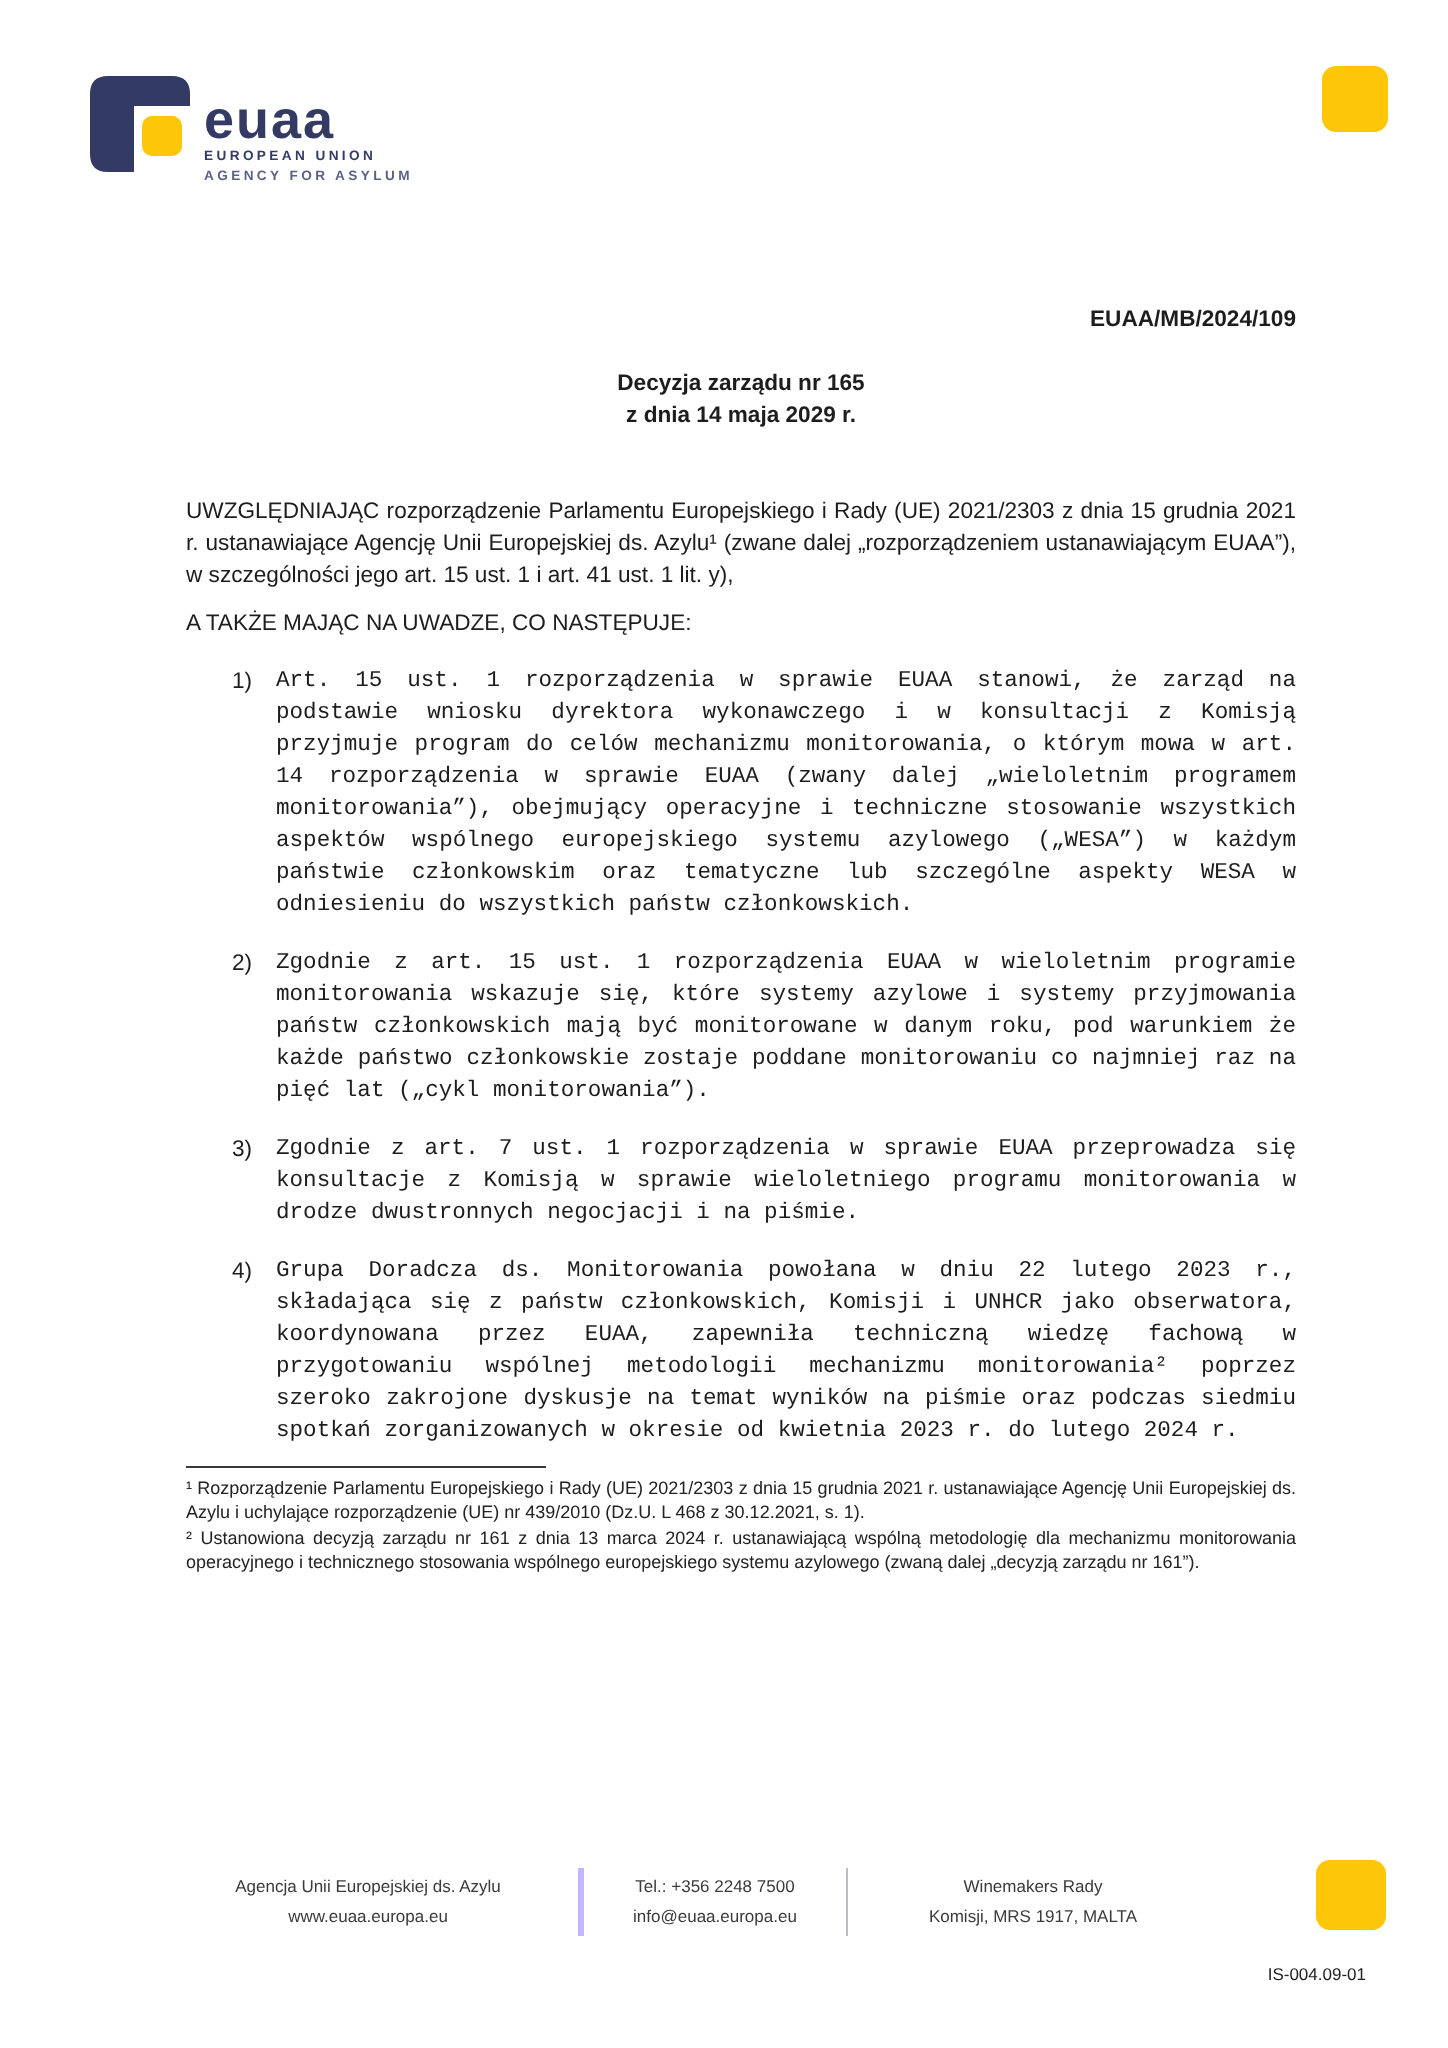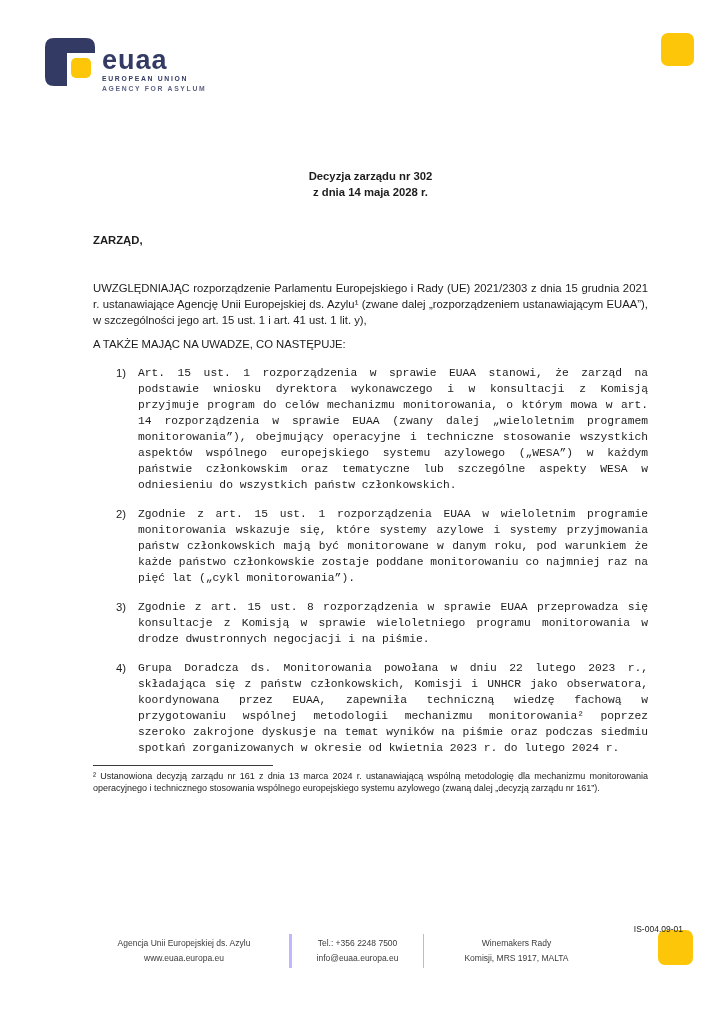--- a/index.html
+++ b/index.html
@@ -52,21 +52,21 @@
   
   .footer {
     position:absolute; left:71px; top:934px; width:530px;
     display:flex; font-size:8.5px; line-height:15px;
     color:#3a3a3a; text-align:center;
   }
   .footer-col { padding:2px 6px; }
   .footer-col.c1 { width:210px; }
   .footer-col.c2 { width:135px; border-left:3px solid #c4b5fd; border-right:1px solid #b9bec6; }
   .footer-col.c3 { width:185px; }
-  .doc-code { position:absolute; right:33px; top:924px; font-size:8.5px; color:#222;margin-left:32px; }
+  .doc-code { position:absolute; right:33px; top:982px; font-size:8.5px; color:#222;margin-left:32px; }
 </style>
 </head>
 <body>
 
 <div class="page">
 
   <div class="logo">
     <svg class="logo-mark" viewBox="0 0 50 48" xmlns="http://www.w3.org/2000/svg" aria-hidden="true">
       <path fill="#333A63" d="M9 0 H41 Q50 0 50 9 V15 H22 V48 H9 Q0 48 0 39 V9 Q0 0 9 0 Z"></path>
       <rect x="26" y="20" width="20" height="20" rx="5" fill="#FDC608"></rect>
@@ -76,55 +76,56 @@
       <div class="logo-sub">EUROPEAN UNION</div>
       <div class="logo-sub second">AGENCY FOR ASYLUM</div>
     </div>
   </div>
 
   <div class="corner-square top"></div>
   <div class="corner-square bottom"></div>
 
   <div class="content">
 
+    <div class="ref">EUAA/MB/2024/109</div>
 
     <div class="title-block">
-      <div class="title-line">Decyzja zarządu nr 302</div>
-      <div class="title-line">z dnia 14 maja 2028 r.</div>
+      <div class="title-line">Decyzja zarządu nr 165</div>
+      <div class="title-line">z dnia 14 maja 2029 r.</div>
     </div>
 
 
-    <div class="opening">ZARZĄD,</div>
 
     <p class="having">UWZGLĘDNIAJĄC rozporządzenie Parlamentu Europejskiego i Rady (UE) 2021/2303 z dnia 15 grudnia 2021 r. ustanawiające Agencję Unii Europejskiej ds. Azylu¹ (zwane dalej „rozporządzeniem ustanawiającym EUAA”), w szczególności jego art. 15 ust. 1 i art. 41 ust. 1 lit. y),</p>
 
     <p class="whereas-intro">A TAKŻE MAJĄC NA UWADZE, CO NASTĘPUJE:</p>
 
     <div class="whereas-list">
       <div class="list-item">
         <span class="num">1)</span>
         <span class="txt">Art. 15 ust. 1 rozporządzenia w sprawie EUAA stanowi, że zarząd na podstawie wniosku dyrektora wykonawczego i w konsultacji z Komisją przyjmuje program do celów mechanizmu monitorowania, o którym mowa w art. 14 rozporządzenia w sprawie EUAA (zwany dalej „wieloletnim programem monitorowania”), obejmujący operacyjne i techniczne stosowanie wszystkich aspektów wspólnego europejskiego systemu azylowego („WESA”) w każdym państwie członkowskim oraz tematyczne lub szczególne aspekty WESA w odniesieniu do wszystkich państw członkowskich.</span>
       </div>
       <div class="list-item">
         <span class="num">2)</span>
         <span class="txt">Zgodnie z art. 15 ust. 1 rozporządzenia EUAA w wieloletnim programie monitorowania wskazuje się, które systemy azylowe i systemy przyjmowania państw członkowskich mają być monitorowane w danym roku, pod warunkiem że każde państwo członkowskie zostaje poddane monitorowaniu co najmniej raz na pięć lat („cykl monitorowania”).</span>
       </div>
       <div class="list-item">
         <span class="num">3)</span>
-        <span class="txt">Zgodnie z art. 15 ust. 8 rozporządzenia w sprawie EUAA przeprowadza się konsultacje z Komisją w sprawie wieloletniego programu monitorowania w drodze dwustronnych negocjacji i na piśmie.</span>
+        <span class="txt">Zgodnie z art. 7 ust. 1 rozporządzenia w sprawie EUAA przeprowadza się konsultacje z Komisją w sprawie wieloletniego programu monitorowania w drodze dwustronnych negocjacji i na piśmie.</span>
       </div>
       <div class="list-item">
         <span class="num">4)</span>
         <span class="txt">Grupa Doradcza ds. Monitorowania powołana w dniu 22 lutego 2023 r., składająca się z państw członkowskich, Komisji i UNHCR jako obserwatora, koordynowana przez EUAA, zapewniła techniczną wiedzę fachową w przygotowaniu wspólnej metodologii mechanizmu monitorowania² poprzez szeroko zakrojone dyskusje na temat wyników na piśmie oraz podczas siedmiu spotkań zorganizowanych w okresie od kwietnia 2023 r. do lutego 2024 r.</span>
       </div>
     </div>
 
     <div class="fn-sep"></div>
 
     <div class="footnotes">
+      <p class="footnote">¹ Rozporządzenie Parlamentu Europejskiego i Rady (UE) 2021/2303 z dnia 15 grudnia 2021 r. ustanawiające Agencję Unii Europejskiej ds. Azylu i uchylające rozporządzenie (UE) nr 439/2010 (Dz.U. L 468 z 30.12.2021, s. 1).</p>
       <p class="footnote">² Ustanowiona decyzją zarządu nr 161 z dnia 13 marca 2024 r. ustanawiającą wspólną metodologię dla mechanizmu monitorowania operacyjnego i technicznego stosowania wspólnego europejskiego systemu azylowego (zwaną dalej „decyzją zarządu nr 161”).</p>
     </div>
 
   </div>
 
   <div class="footer">
     <div class="footer-col c1">
       <div>Agencja Unii Europejskiej ds. Azylu</div>
       <div>www.euaa.europa.eu</div>
     </div>

